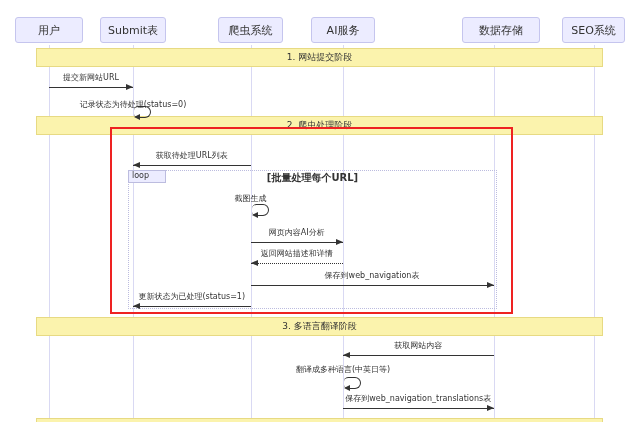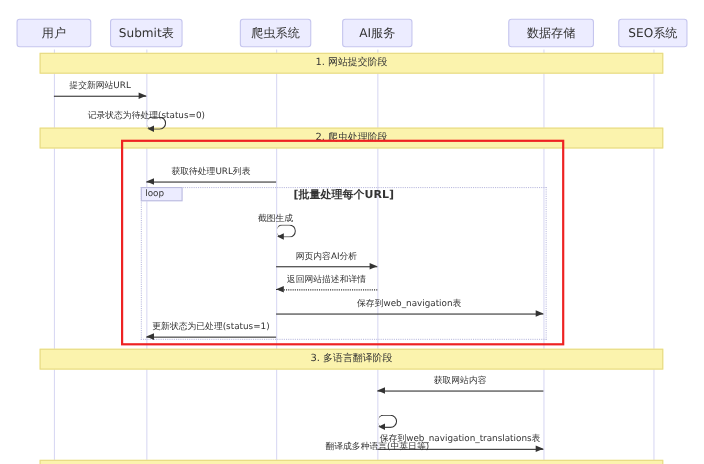--- a/index.html
+++ b/index.html
@@ -85,20 +85,20 @@
     <div class="arrowhead" style="top: 260px; border-top: 3.5px solid transparent; border-bottom: 3.5px solid transparent; left: 250.5px; border-right: 7px solid rgb(51, 51, 51);"></div>
     <div class="msg-label" style="top: 270px; left: 372px;">保存到web_navigation表</div>
     <div class="msg-line" style="left: 250.5px; top: 285px; width: 243px;"></div>
     <div class="arrowhead" style="top: 282px; border-top: 3.5px solid transparent; border-bottom: 3.5px solid transparent; left: 486.5px; border-left: 7px solid rgb(51, 51, 51);"></div>
     <div class="msg-label" style="top: 291px; left: 191.75px;">更新状态为已处理(status=1)</div>
     <div class="msg-line" style="left: 133px; top: 306px; width: 117.5px;"></div>
     <div class="arrowhead" style="top: 303px; border-top: 3.5px solid transparent; border-bottom: 3.5px solid transparent; left: 133px; border-right: 7px solid rgb(51, 51, 51);"></div>
     <div class="msg-label" style="top: 340px; left: 418.25px;">获取网站内容</div>
     <div class="msg-line" style="left: 343px; top: 355px; width: 150.5px;"></div>
     <div class="arrowhead" style="top: 352px; border-top: 3.5px solid transparent; border-bottom: 3.5px solid transparent; left: 343px; border-right: 7px solid rgb(51, 51, 51);"></div>
-    <div class="msg-label" style="top: 364px; left: 343px; margin-top: 36px;">翻译成多种语言(中英日等)</div>
+    <div class="msg-label" style="top: 364px; left: 343px;">翻译成多种语言(中英日等)</div>
     <div class="selfloop" style="left: 344px; top: 377px;"></div>
     <div class="selfhead" style="left: 344px; top: 385px;"></div>
     <div class="msg-label" style="top: 393px; left: 418.25px;">保存到web_navigation_translations表</div>
     <div class="msg-line" style="left: 343px; top: 408px; width: 150.5px;"></div>
     <div class="arrowhead" style="top: 405px; border-top: 3.5px solid transparent; border-bottom: 3.5px solid transparent; left: 486.5px; border-left: 7px solid rgb(51, 51, 51);"></div>
     <div class="hibox" style="left: 110px; top: 127px; width: 403px; height: 187px;"></div>
   </div>
 
 </body></html>

